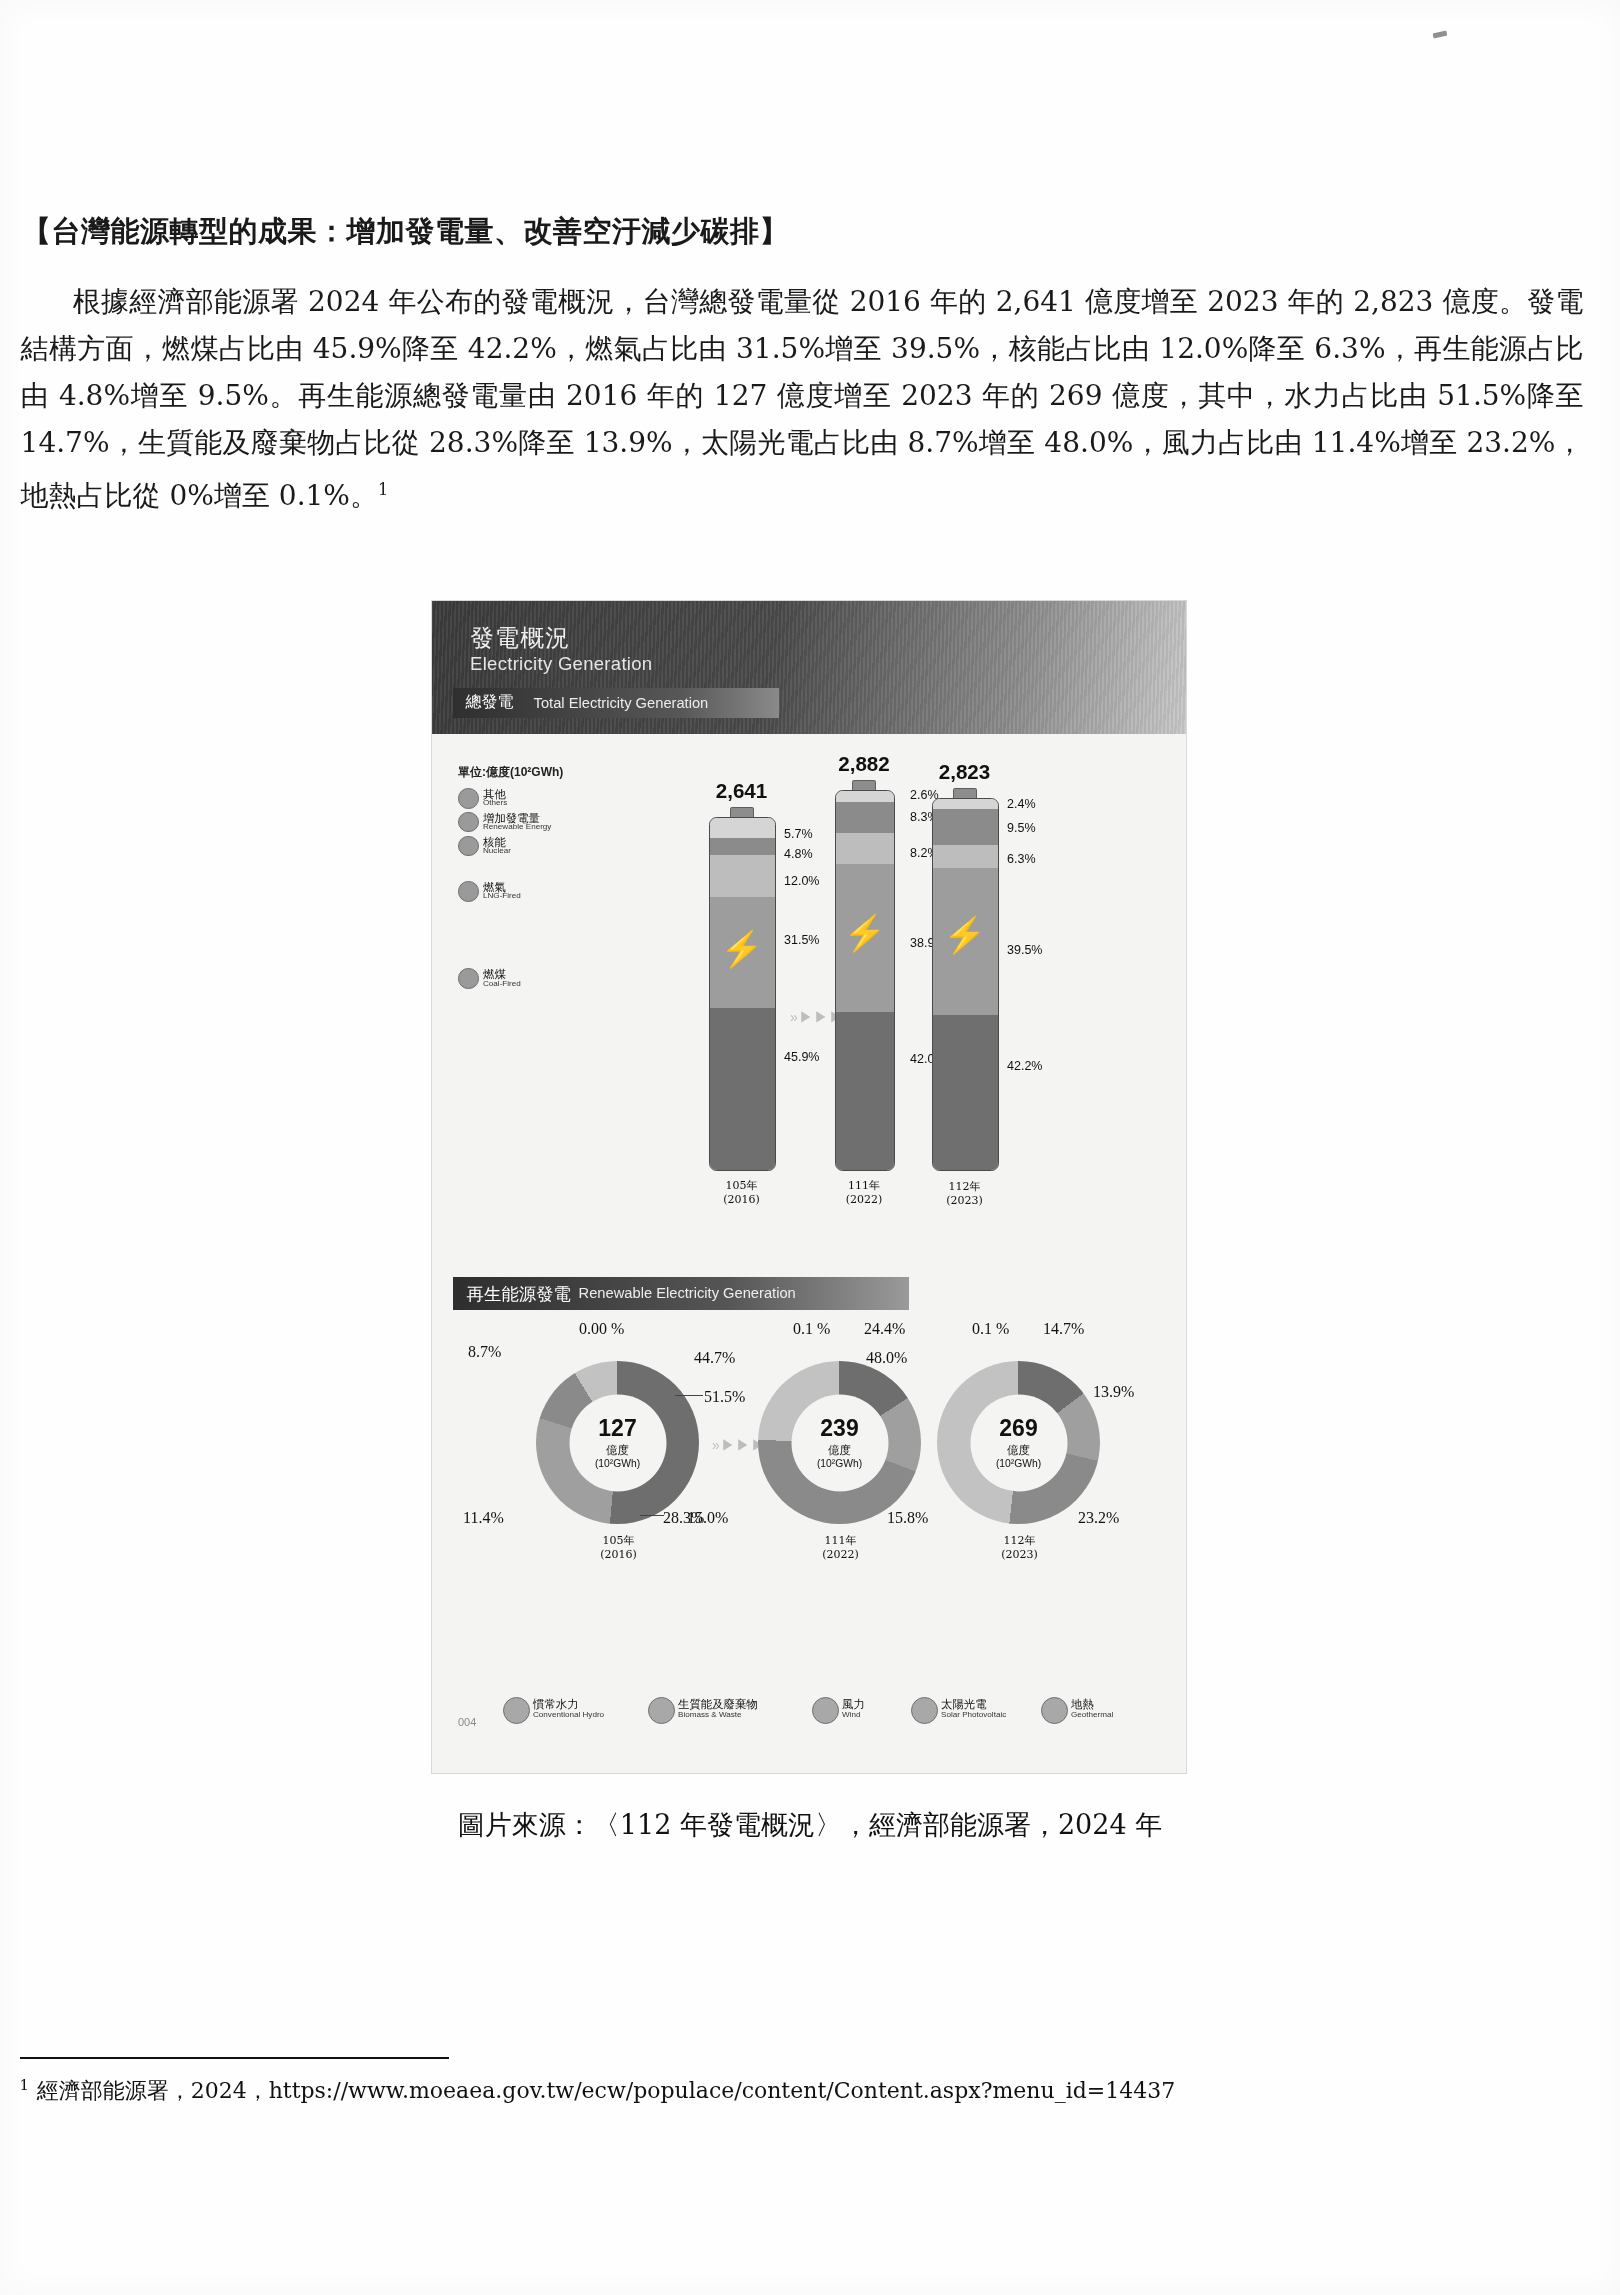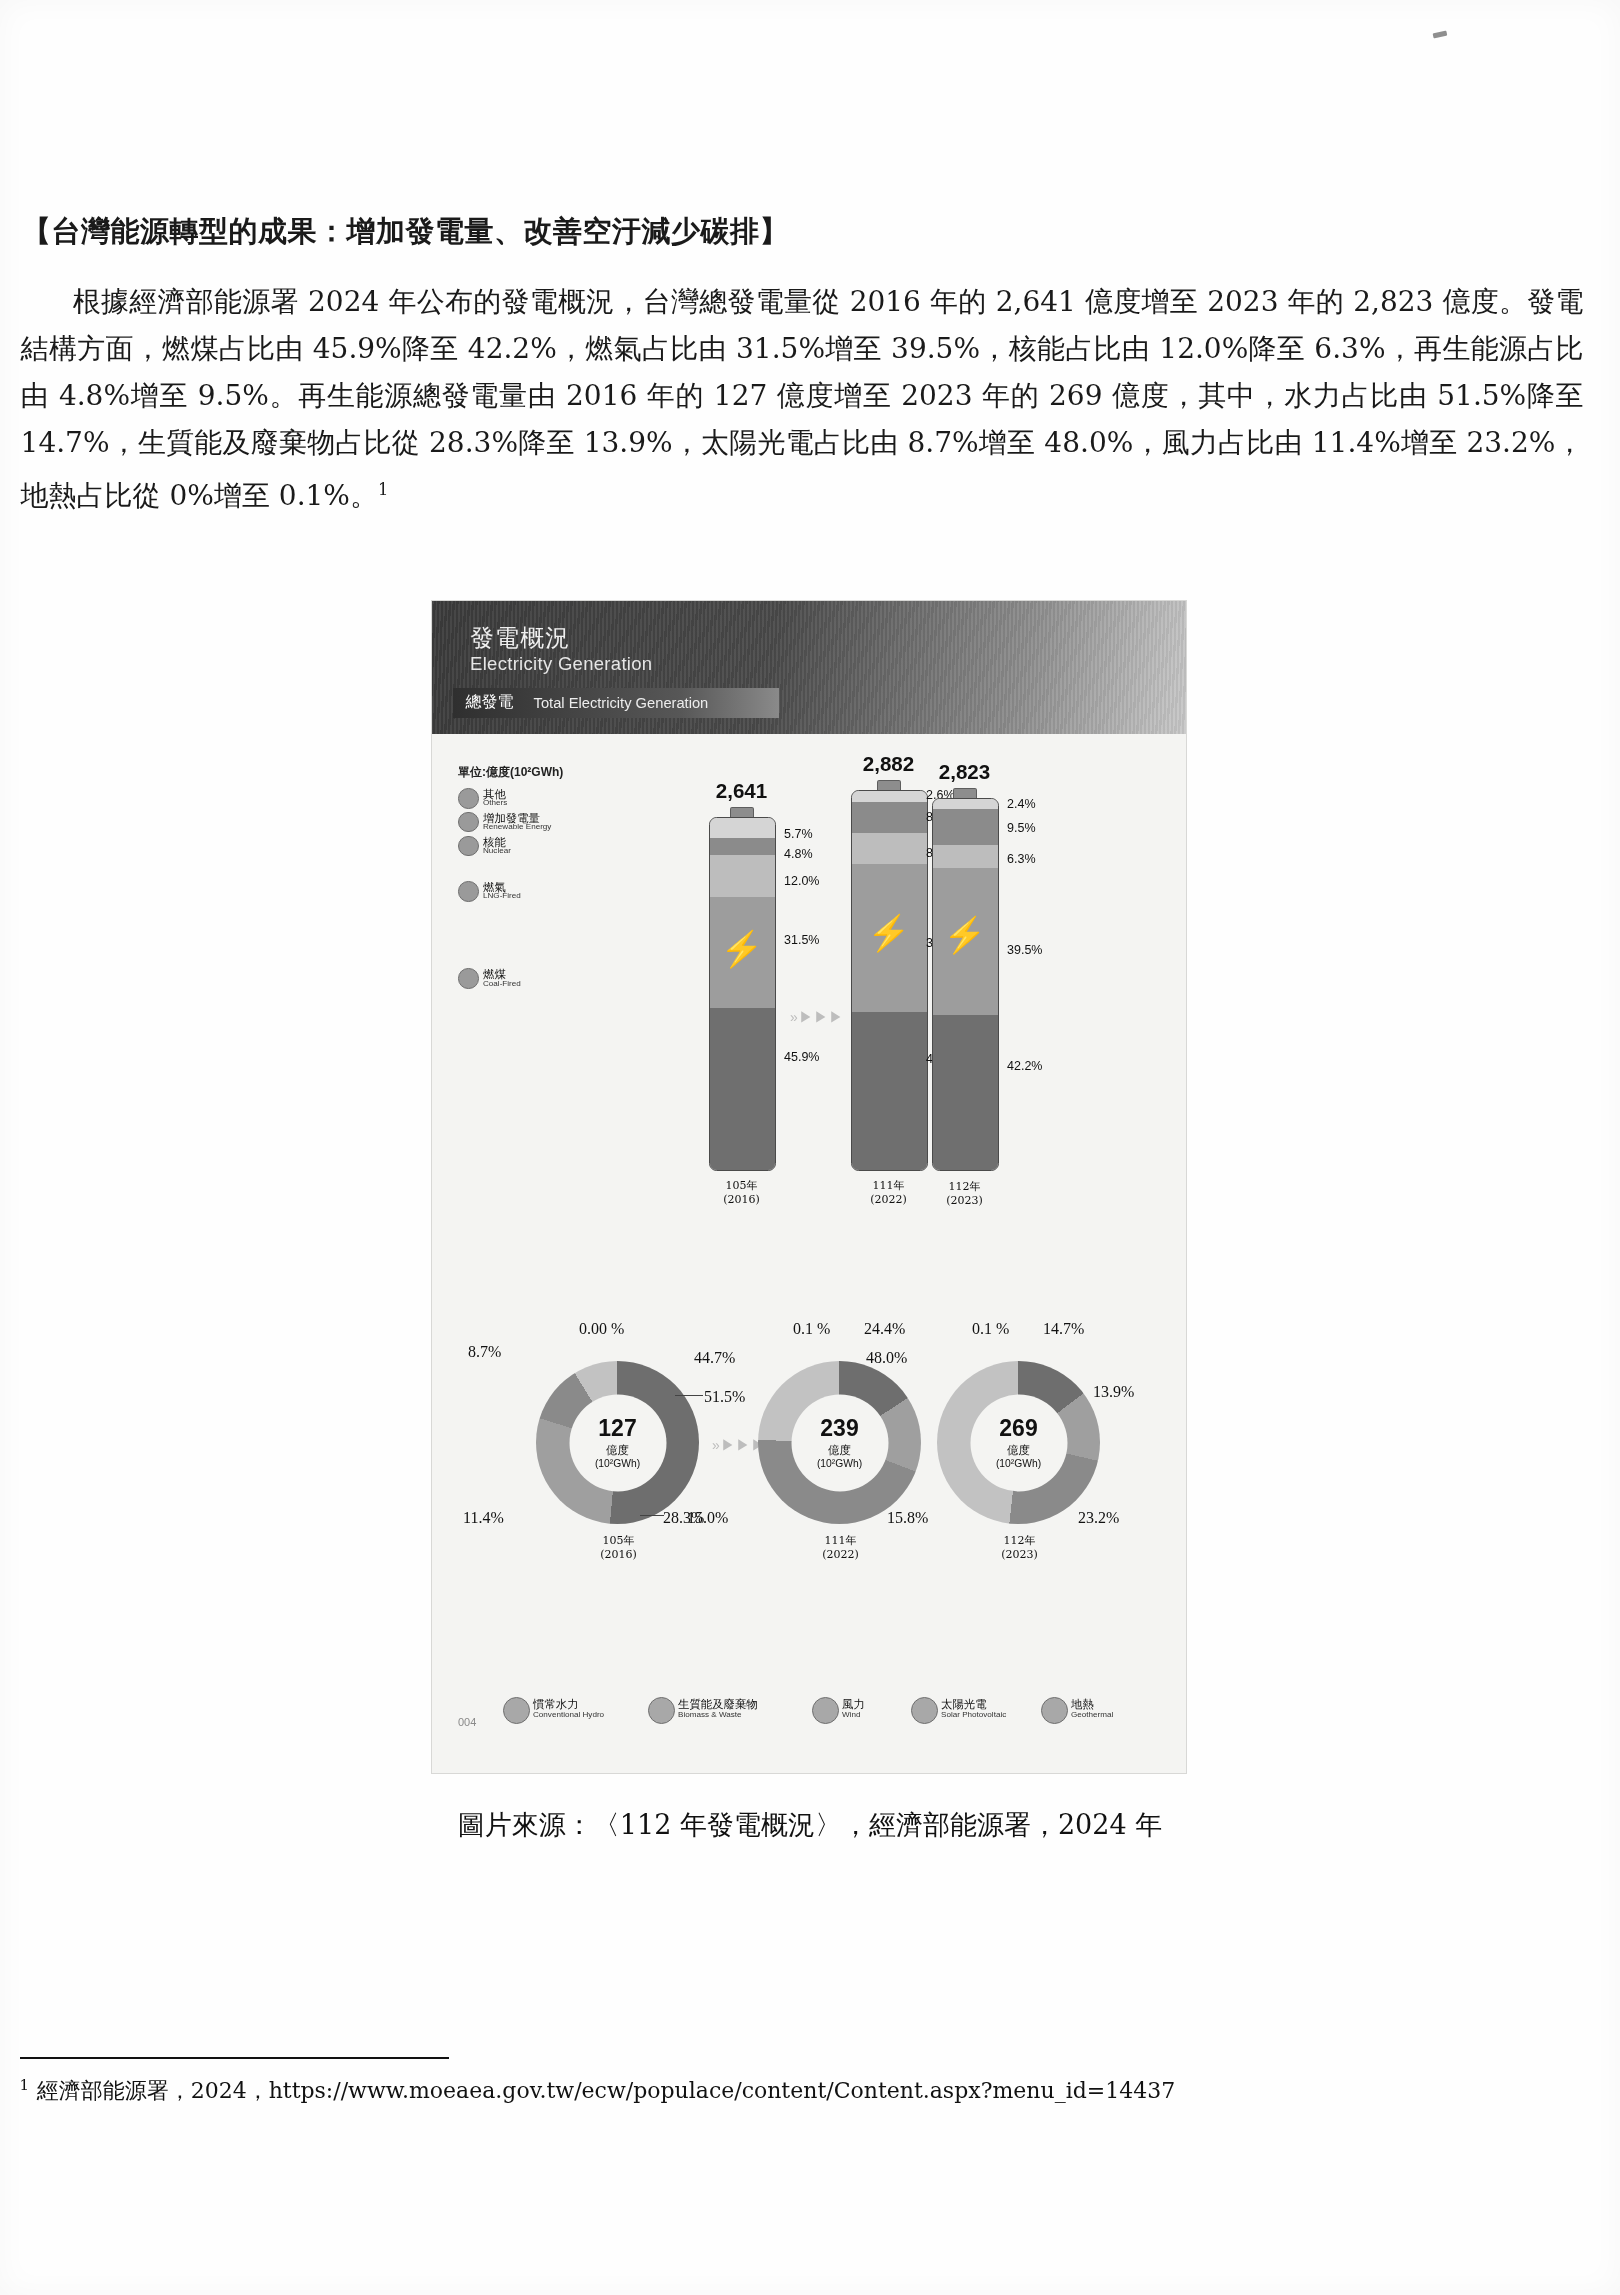--- a/index.html
+++ b/index.html
@@ -236,21 +236,21 @@
       <span class="pct" style="left:75px;top:126px;">31.5%</span>
       <span class="pct" style="left:75px;top:243px;">45.9%</span>
       <div class="xlab" style="top:372px;">
         <span>105年</span><br>
         <span>(2016)</span>
       </div>
     </div>
 
     <div class="arrows" style="left:358px;top:408px;">»▶▶▶</div>
 
-    <div class="batt" style="left:403px;top:179px;width:75px;height:429px;margin-left:16px;">
+    <div class="batt" style="left:403px;top:179px;width:58px;height:429px;">
       <div class="total" style="top:-28px;">2,882</div>
       <div class="cap"></div>
       <div class="body" style="height:379px;">
         <div class="seg other" style="height:11px;"></div>
         <div class="seg renew" style="height:31.5px;"></div>
         <div class="seg nuclear" style="height:31px;"></div>
         <div class="seg lng" style="height:148px;">
           <span class="bolt" style="top:52px;">⚡</span>
         </div>
         <div class="seg coal" style="height:158px;"></div>
@@ -282,20 +282,24 @@
       <span class="pct" style="left:75px;top:33px;">9.5%</span>
       <span class="pct" style="left:75px;top:64px;">6.3%</span>
       <span class="pct" style="left:75px;top:155px;">39.5%</span>
       <span class="pct" style="left:75px;top:271px;">42.2%</span>
       <div class="xlab" style="top:392px;">
         <span>112年</span><br>
         <span>(2023)</span>
       </div>
     </div>
 
+    <div class="sub-band2">
+      <span class="zh">再生能源發電</span>
+      <span class="en">Renewable Electricity Generation</span>
+    </div>
 
     <div class="donut-wrap" style="left:104px;top:760px;width:163px;height:163px;">
       <div class="donut" style="left:0;top:0;width:163px;height:163px;background:conic-gradient(#6e6e6e 0% 51.5%, #9f9f9f 51.5% 79.8%, #8a8a8a 79.8% 91.2%, #c2c2c2 91.2% 100%);">
         <div class="hole" style="width:97px;height:97px;">
           <span class="val">127</span>
           <span class="unit">億度</span>
           <span class="unit2">(10²GWh)</span>
         </div>
       </div>
       <span class="dlab" style="left:43px;top:-41px;">0.00 %</span>

